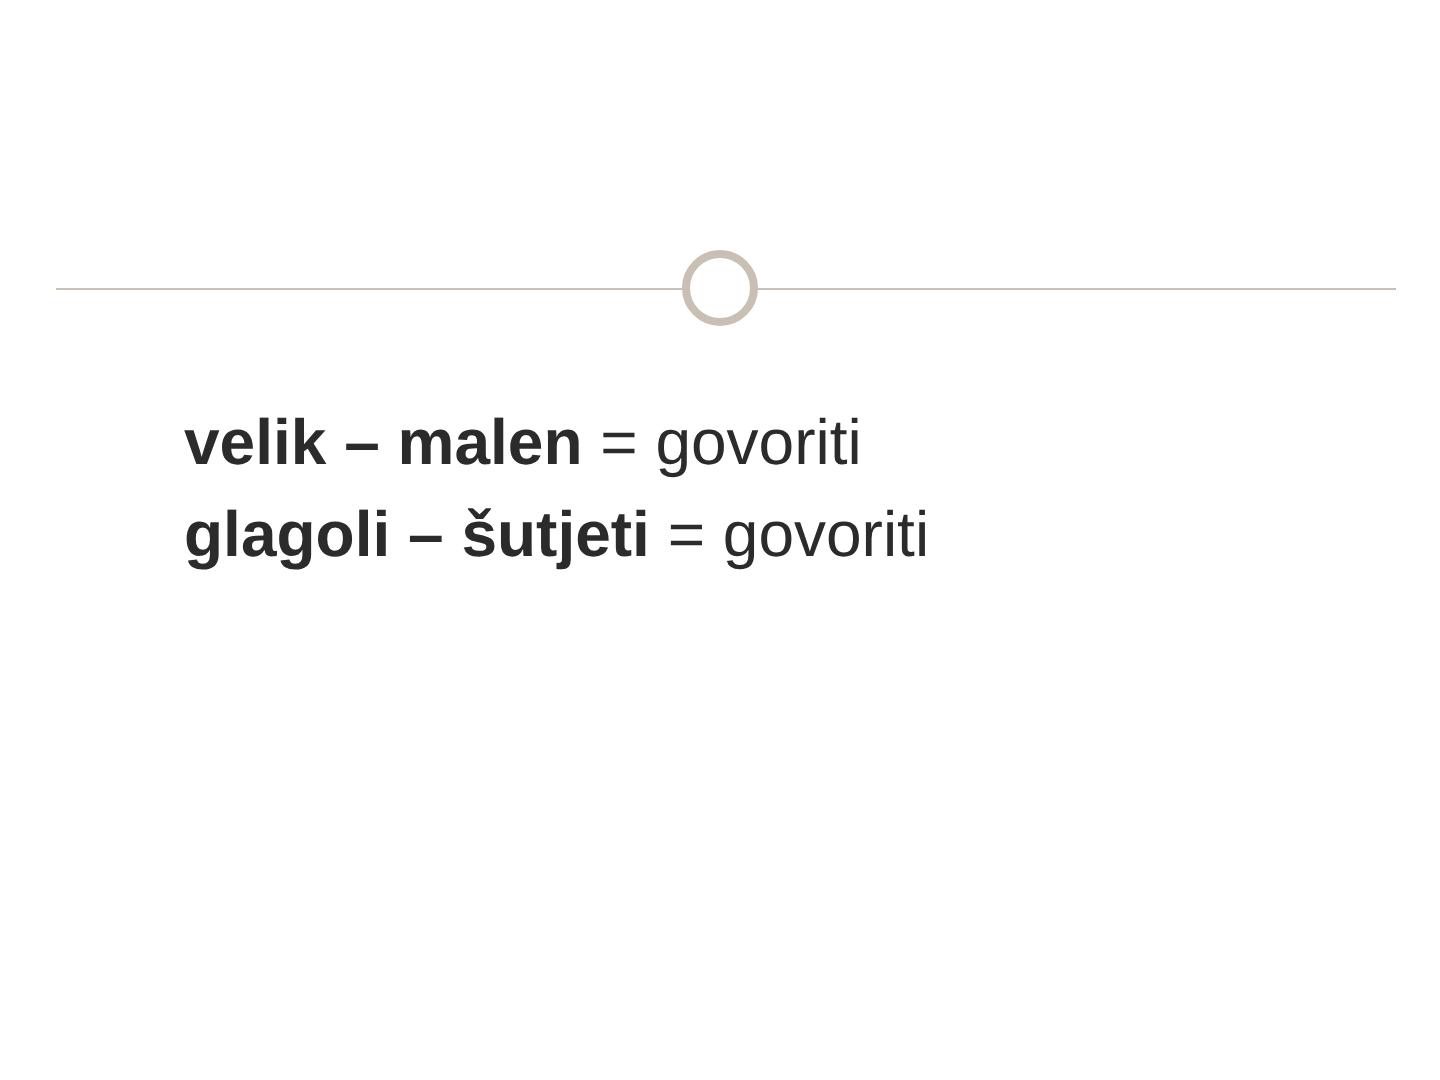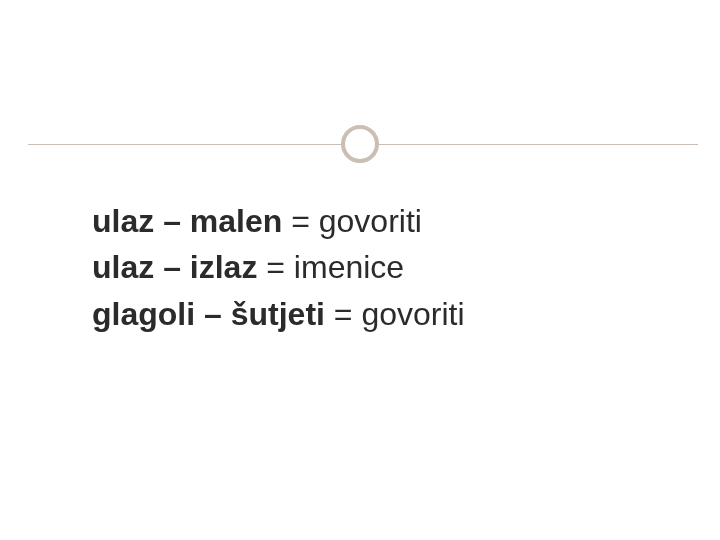--- a/index.html
+++ b/index.html
@@ -55,21 +55,18 @@
 </head>
 <body>
 
 <div class="divider-wrap">
   <div class="hr-line"></div>
   <div class="circle"></div>
 </div>
 
 <div class="content">
   <div class="line">
-    <span class="bold">ulaz – malen</span><span> = </span><span>govoriti</span>
-  </div>
-  <div class="line">
-    <span class="bold">ulaz – izlaz</span><span> = </span><span>imenice</span>
+    <span class="bold">velik – malen</span><span> = </span><span>govoriti</span>
   </div>
   <div class="line">
     <span class="bold">glagoli – šutjeti</span><span> = </span><span>govoriti</span>
   </div>
 </div>
 
 </body></html>

